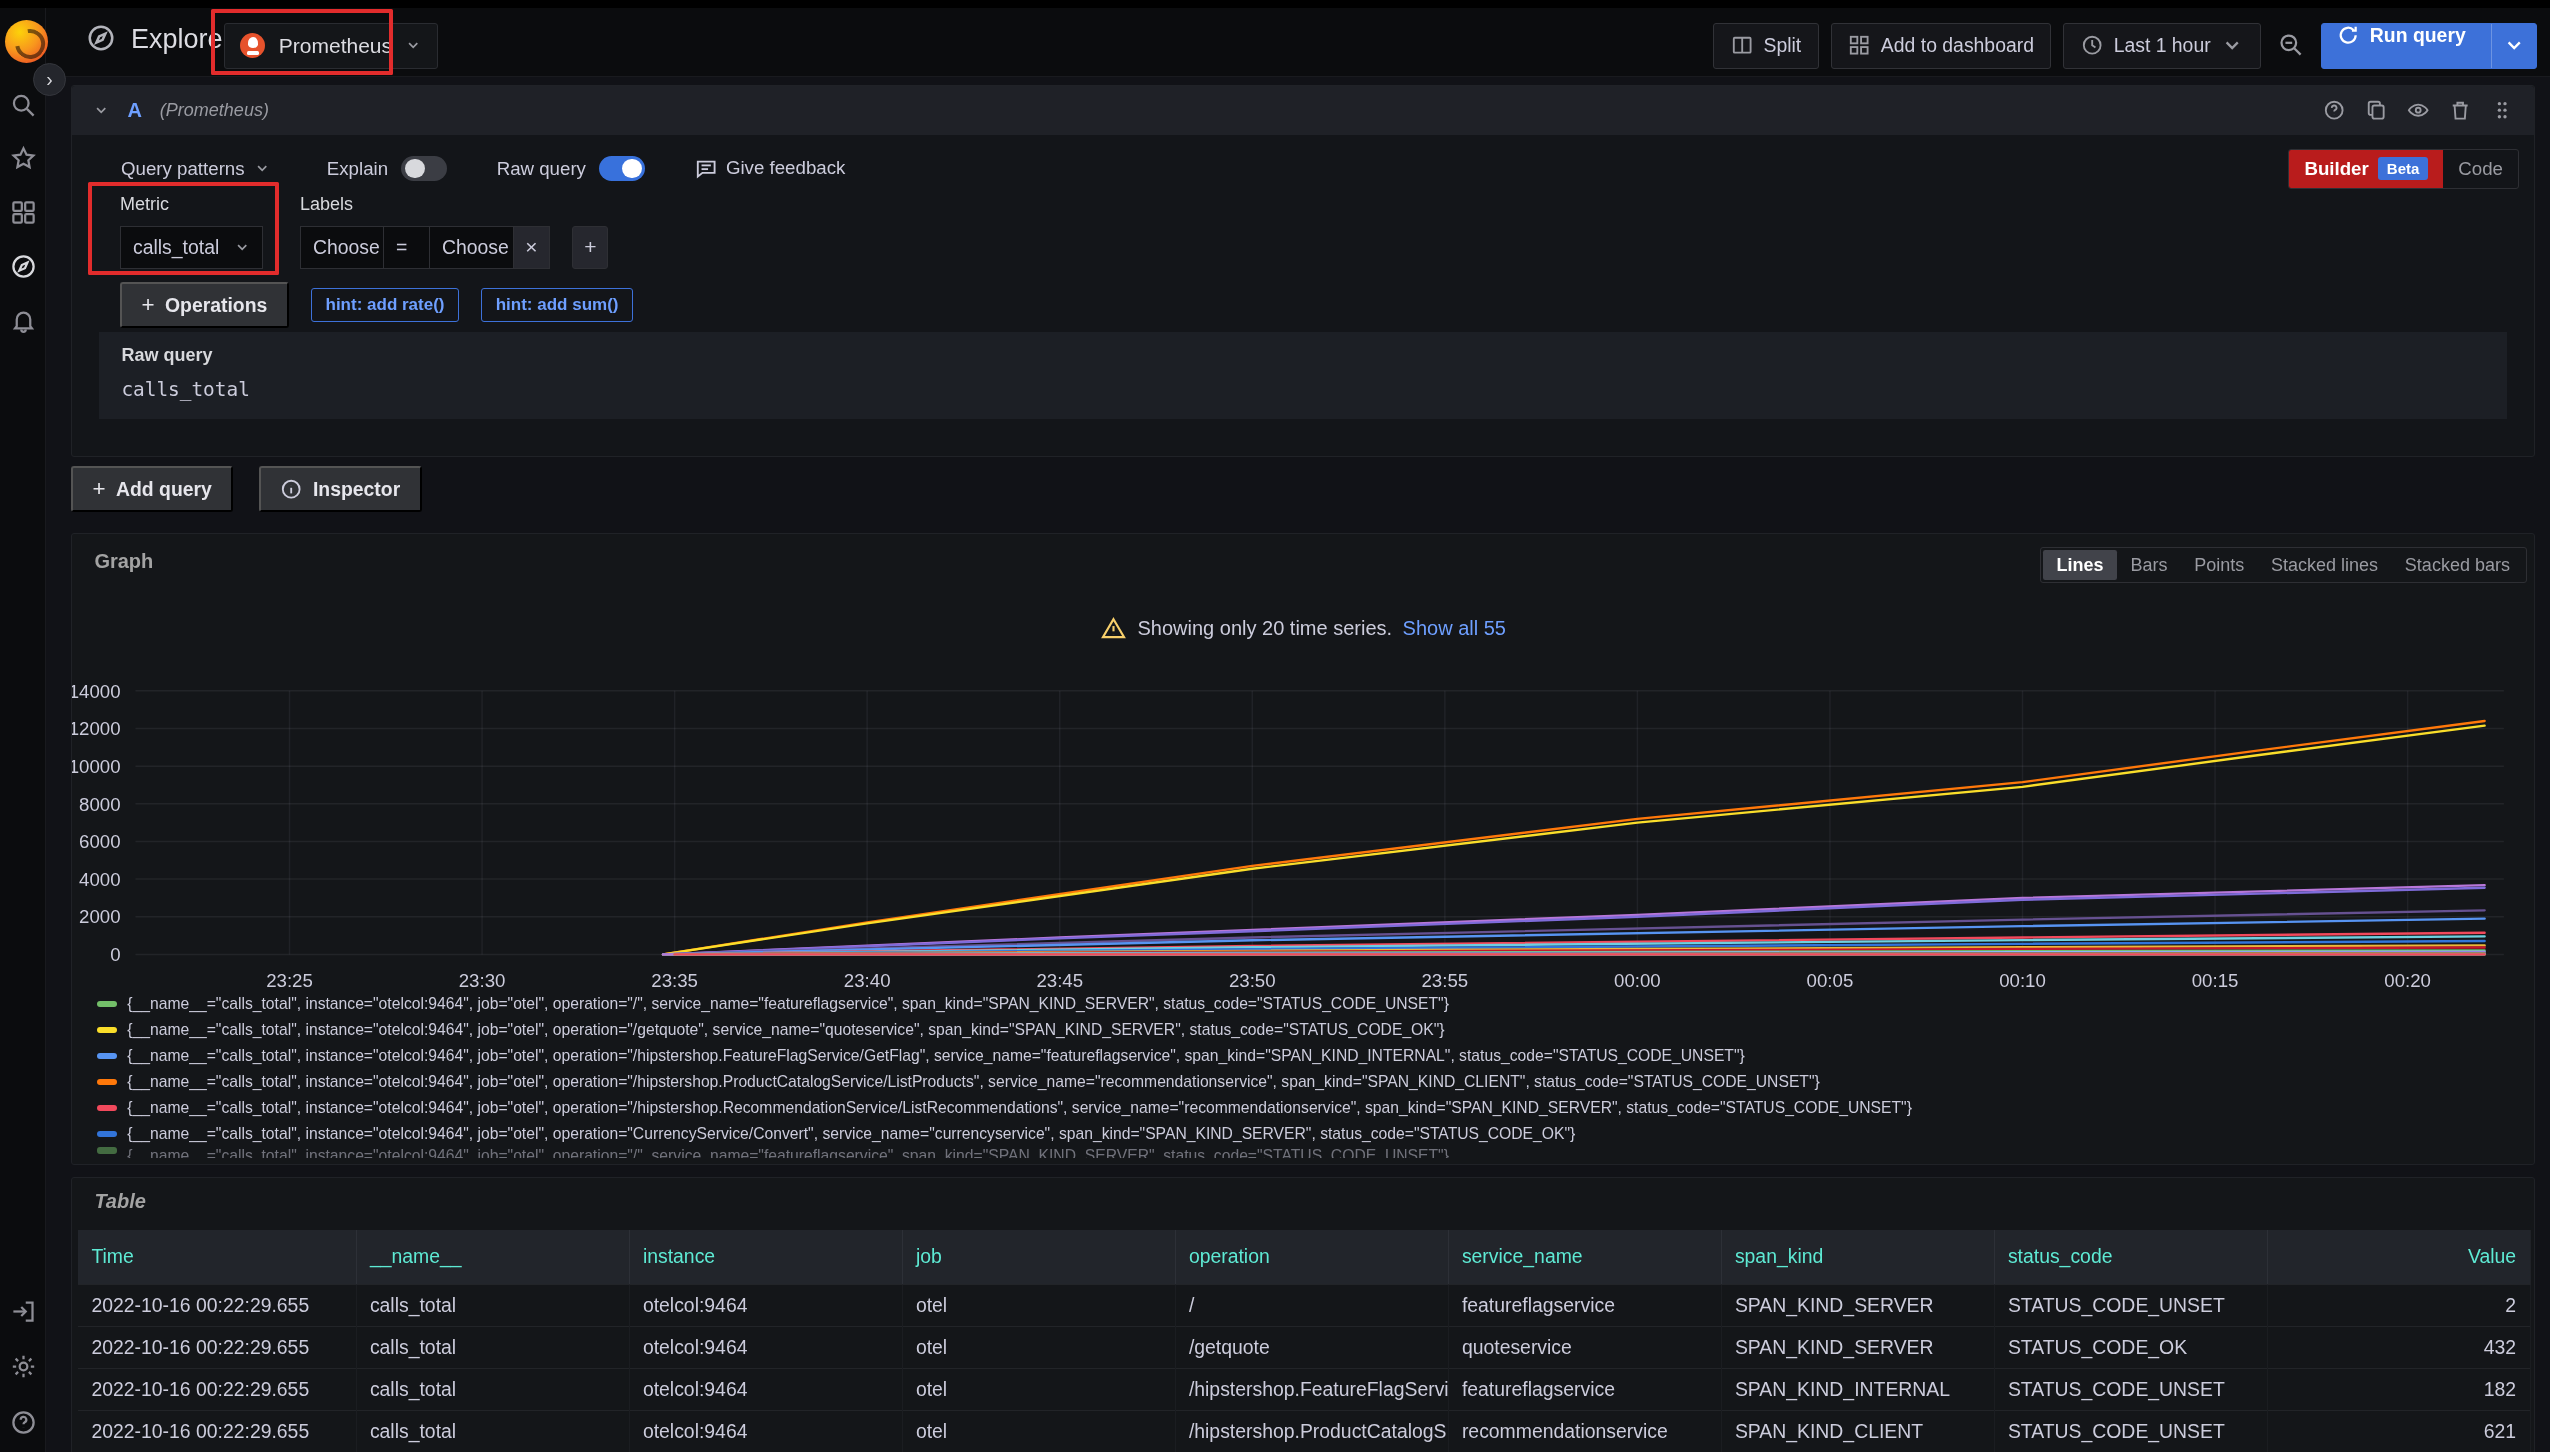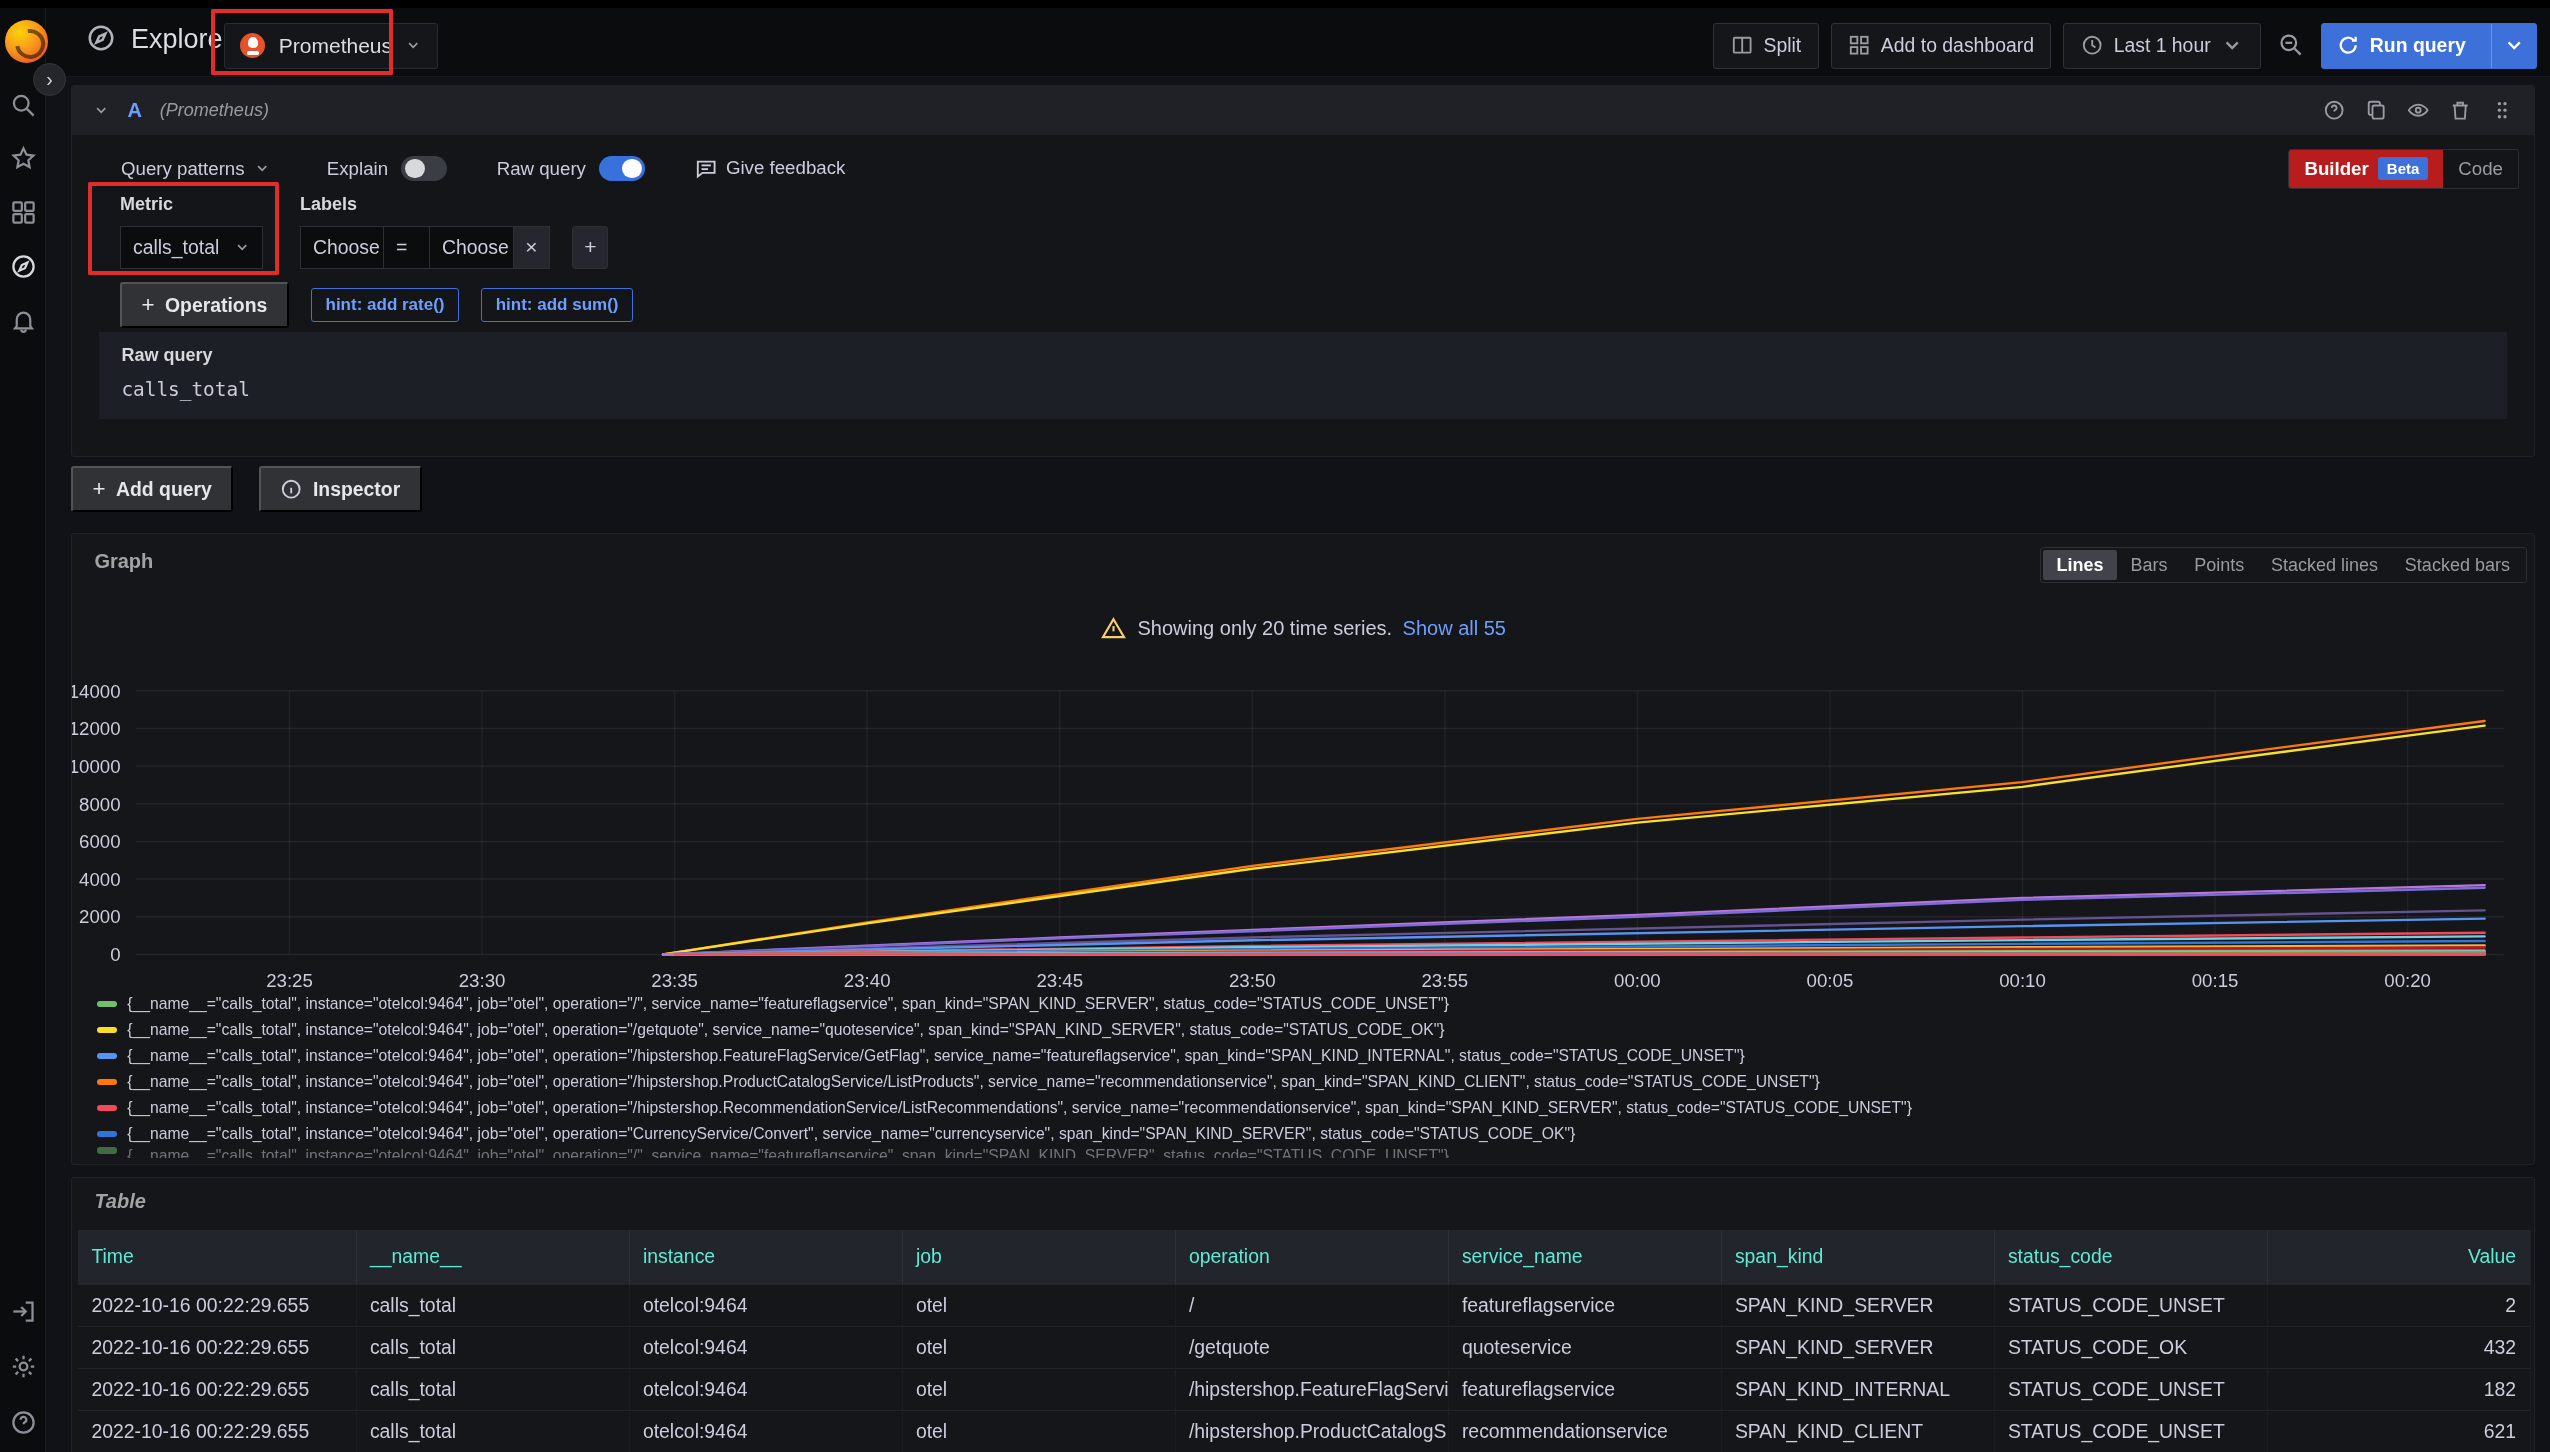--- a/index.html
+++ b/index.html
@@ -14,21 +14,21 @@
   #sidebar { left:0; top:7.5px; width:46px; height:1445px; background:#0b0c0e; border-right:1.5px solid #191a1e; z-index:5; }
   .side-ic { position:absolute; left:9.7px; width:27px; height:27px; color:#8e8e96; }
   .side-ic svg { width:27px; height:27px; }
   #collapse-btn { left:33px; top:63px; width:33px; height:33px; background:#24262c; border:1.5px solid #34363c;
      border-radius:50%; color:#d8d9dd; font-size:19.4px; display:flex; align-items:center; justify-content:center; z-index:6; }
 
   .hbtn { display:inline-flex; align-items:center; gap:10.5px; height:46px; padding:0 16.4px;
      background:#15161a; border:1.5px solid #313237; border-radius:3px; color:#ccccdc; font-size:19.4px; }
   .hbtn svg { width:22.4px; height:22.4px; }
   #run-query { background:#3d71d9; border-color:#3d71d9; color:#fff; font-weight:700; padding:0; }
-  #run-query .seg { display:flex; align-items:center; gap:10.5px; padding:0 15px; height:100%; }
+  #run-query .seg { display:flex; align-items:flex-start; gap:10.5px; padding:0 15px; height:100%; }
   #run-query .chev-seg { border-left:1.5px solid rgba(255,255,255,.25); padding:0 10.5px; height:100%; display:flex; align-items:center; }
 
   .logo-swirl { width:43px; height:43px; border-radius:50%;
      background:radial-gradient(circle at 34% 28%, #fcd20a 0%, #f8971d 45%, #ee5a23 80%);
      position:relative; overflow:hidden; }
   .logo-swirl:after { content:""; position:absolute; left:10.5px; top:9px; width:22.4px; height:22.4px;
      border:4.5px solid rgba(20,10,5,.55); border-left-color:transparent; border-radius:50%; transform:rotate(35deg); }
 
   .prom-ic { width:25.4px; height:25.4px; border-radius:50%; background:#e6522c; position:relative; flex:0 0 auto; }
   .prom-ic:before { content:""; position:absolute; left:7.5px; top:4.5px; width:10.5px; height:10.5px;
@@ -54,21 +54,21 @@
   .toggle { width:46px; height:25.4px; border-radius:12.7px; background:#3b3d44; position:relative; }
   .toggle .knob { position:absolute; top:3px; left:3.7px; width:19.4px; height:19.4px; background:#d8d9dd; border-radius:50%; }
   .toggle.on { background:#3871dc; }
   .toggle.on .knob { left:auto; right:3.7px; background:#fff; }
   #builder-tabs { margin-left:auto; display:flex; align-items:stretch; height:40px; border:1.5px solid #2e2f34; border-radius:3px; overflow:hidden; font-size:18.7px; }
   #builder-tabs .seg { display:flex; align-items:center; gap:9px; padding:0 15px; }
   #builder-tabs .seg.active { background:#b91c1c; color:#fff; font-weight:700; }
   #builder-tabs .seg.inactive { color:#9a9ba2; }
   .beta-badge { background:#3d71d9; color:#fff; font-size:15px; font-weight:700; padding:3px 9px; border-radius:3px; }
 
-  .fld-label { font-size:18px; font-weight:700; color:#d8d9dd; }
+  .fld-label { font-size:18px; font-weight:400; color:#d8d9dd; }
   .select { display:inline-flex; align-items:center; justify-content:space-between; gap:12px; height:43px;
      background:#0b0c0e; border:1.5px solid #2e2f34; padding:0 12px; font-size:19.4px; color:#ccccdc; }
   .sq-btn { display:inline-flex; align-items:center; justify-content:center; width:36px; height:43px;
      background:#26272e; border:1.5px solid #2e2f34; color:#ccccdc; font-size:21px; }
 
   .gray-btn { display:inline-flex; align-items:center; gap:10.5px; height:46px; padding:0 19.4px;
      background:#303236; border-radius:3px; color:#e6e6ec; font-size:19.4px; font-weight:700; }
   .hint-btn { display:inline-flex; align-items:center; height:34px; padding:0 13.4px; background:transparent;
      border:1.5px solid #3d71d9; border-radius:3px; color:#6e9fff; font-size:17px; font-weight:700; }
 

